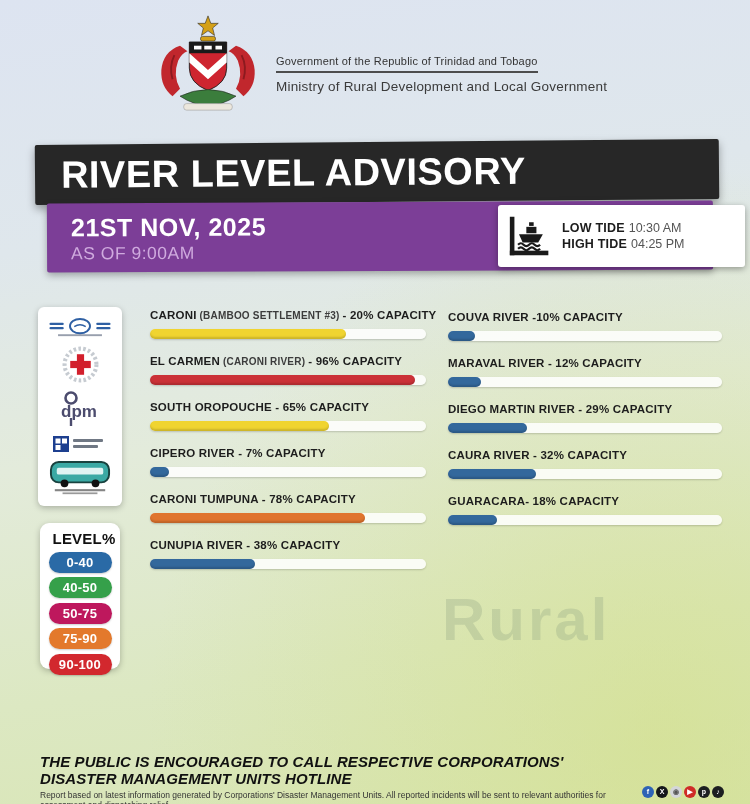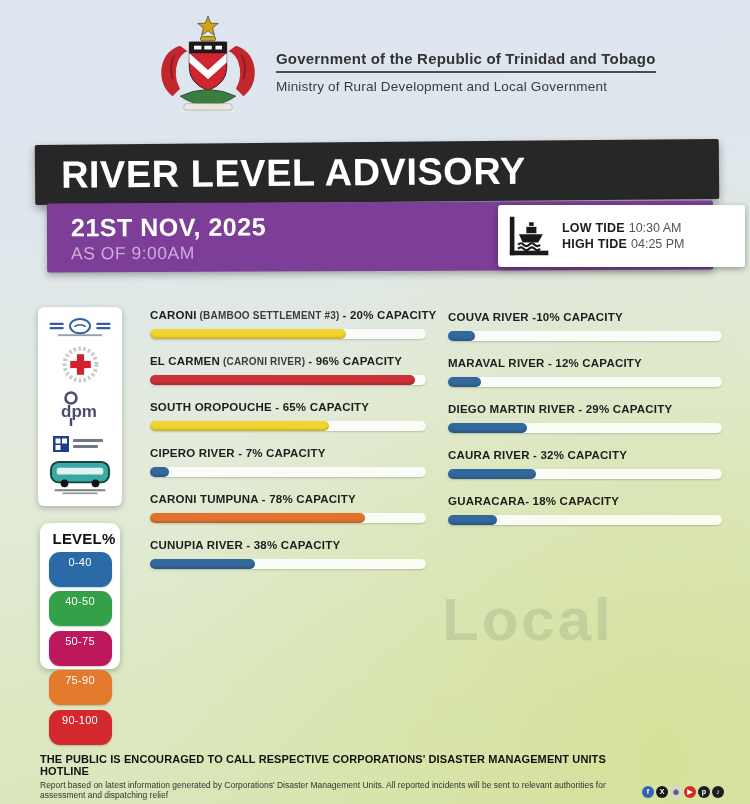--- a/index.html
+++ b/index.html
@@ -5,21 +5,21 @@
   html,body{margin:0;padding:0;}
   body{width:750px;height:804px;font-family:"Liberation Sans",sans-serif;}
   .canvas{position:relative;width:750px;height:804px;overflow:hidden;
     background:
       radial-gradient(ellipse at 88% 92%, rgba(210,222,130,0.55), rgba(210,222,130,0) 55%),
       linear-gradient(172deg,#dde4f1 0%,#dfe7ec 28%,#e3ebdb 52%,#dcE8c2 78%,#d8e5b4 100%);}
   
   .header{position:absolute;top:12px;left:152px;display:flex;align-items:center;}
   .coat{width:112px;height:102px;flex:0 0 auto;}
   .gov-text{margin-left:12px;padding-top:18px;}
-  .gov-line{font-size:15px;font-weight:700;color:#333;display:inline-block;
+  .gov-line{font-size:11px;font-weight:400;color:#333;display:inline-block;
     border-bottom:2px solid #4d4d4d;padding-bottom:4px;letter-spacing:.2px;}
   .ministry-line{font-size:13.5px;color:#3b3b3b;margin-top:6px;letter-spacing:.2px;}
   
   .black-band{position:absolute;top:142px;left:35px;width:684px;height:60px;background:#272727;
     border-radius:2px;box-shadow:0 4px 9px rgba(0,0,0,.35);display:flex;align-items:center;
     transform:rotate(-0.5deg);}
   .black-band .title{color:#fff;font-size:38px;font-weight:800;letter-spacing:.5px;padding-left:26px;white-space:nowrap;}
   .purple-band{position:absolute;top:202px;left:47px;width:666px;height:69px;background:#7c3e97;
     box-shadow:0 3px 7px rgba(0,0,0,.3);transform:rotate(-0.25deg);border-radius:2px;}
   .purple-band .date{font-size:25px;font-weight:800;color:#fff;letter-spacing:.5px;padding:10px 0 0 24px;}
@@ -31,38 +31,38 @@
   .tide-row b{font-weight:800;color:#1c1c1c;letter-spacing:.2px;}
   .tide-row span.time{color:#555;font-weight:400;margin-left:4px;}
   
   .logo-box{position:absolute;left:38px;top:307px;width:84px;height:199px;background:#fff;border-radius:6px;
     box-shadow:0 2px 6px rgba(0,0,0,.25);display:flex;flex-direction:column;align-items:center;
     justify-content:space-around;padding:7px 0;box-sizing:border-box;}
   
   .legend-box{position:absolute;left:40px;top:523px;width:80px;height:146px;background:#fff;border-radius:9px;
     box-shadow:0 2px 6px rgba(0,0,0,.25);text-align:center;padding-top:7px;box-sizing:border-box;}
   .legend-title{font-size:15px;font-weight:800;color:#111;letter-spacing:.2px;padding-left:8px;}
-  .pill{width:63px;height:35px;line-height:21px;border-radius:11px;margin:4.5px auto 0;color:#fff;
-    font-size:11px;font-weight:400;letter-spacing:.3px;box-shadow:0 1px 2px rgba(0,0,0,.2);}
+  .pill{width:63px;height:21px;line-height:21px;border-radius:11px;margin:4.5px auto 0;color:#fff;
+    font-size:13px;font-weight:700;letter-spacing:.3px;box-shadow:0 1px 2px rgba(0,0,0,.2);}
   
   .col{position:absolute;}
   .col-left{left:150px;top:309px;width:276px;}
   .col-right{left:448px;top:311px;width:274px;}
   .river-row{margin-bottom:16px;}
   .river-label{font-size:11.5px;font-weight:800;color:#1d1d1d;letter-spacing:.2px;white-space:nowrap;margin-bottom:6px;height:14px;}
   .rl-qual{font-size:10px;font-weight:600;color:#3c3c3c;margin:0 3px;}
   .bar-track{width:100%;height:10px;border-radius:5px;background:rgba(255,255,255,.85);
     box-shadow:0 1px 2px rgba(0,0,0,.18);}
   .bar-fill{height:10px;border-radius:5px;box-shadow:inset 0 -2px 2px rgba(0,0,0,.15);}
   
   .watermark{position:absolute;left:442px;top:585px;font-size:60px;font-weight:800;color:#8fa383;
     opacity:.3;letter-spacing:3px;}
   
   .footer-left{position:absolute;left:40px;top:753px;width:600px;}
-  .hotline{font-size:11px;font-weight:800;color:#111;letter-spacing:.1px;}
+  .hotline{font-size:15px;font-weight:800;color:#111;letter-spacing:.1px;font-style:italic;}
   .disclaimer{font-size:8.5px;color:#333;margin-top:3px;}
   .social-block{position:absolute;right:16px;top:786px;width:92px;}
   .social-row{display:flex;gap:2px;justify-content:flex-start;}
   .social-dot{width:12px;height:12px;border-radius:50%;color:#fff;font-size:7px;line-height:12px;
     text-align:center;font-weight:700;overflow:hidden;}
   .handle{font-size:15px;font-weight:800;color:#111;letter-spacing:.5px;margin-top:2px;}
 </style>
 </head>
 <body>
 
@@ -238,21 +238,21 @@
         </div>
     </div>
     <div class="river-row">
       <div class="river-label">GUARACARA- 18% CAPACITY</div>
       <div class="bar-track">
           <div class="bar-fill" style="width: 18%; background: rgb(51, 104, 156);"></div>
         </div>
     </div>
   </div>
 
-  <div class="watermark">Local</div>
+  <div class="watermark">Rural</div>
 
   <div class="footer-left">
     <div class="hotline">THE PUBLIC IS ENCOURAGED TO CALL RESPECTIVE CORPORATIONS' DISASTER MANAGEMENT UNITS HOTLINE</div>
     <div class="disclaimer">Report based on latest information generated by Corporations' Disaster Management Units. All reported incidents will be sent to relevant authorities for assessment and dispatching relief</div>
   </div>
   <div class="social-block">
     <div class="social-row">
       <span class="social-dot" style="background: rgb(46, 99, 181); color: rgb(255, 255, 255);">f</span>
       <span class="social-dot" style="background: rgb(21, 23, 26); color: rgb(255, 255, 255);">X</span>
       <span class="social-dot" style="background: rgb(212, 214, 217); color: rgb(85, 85, 85);">◉</span>

